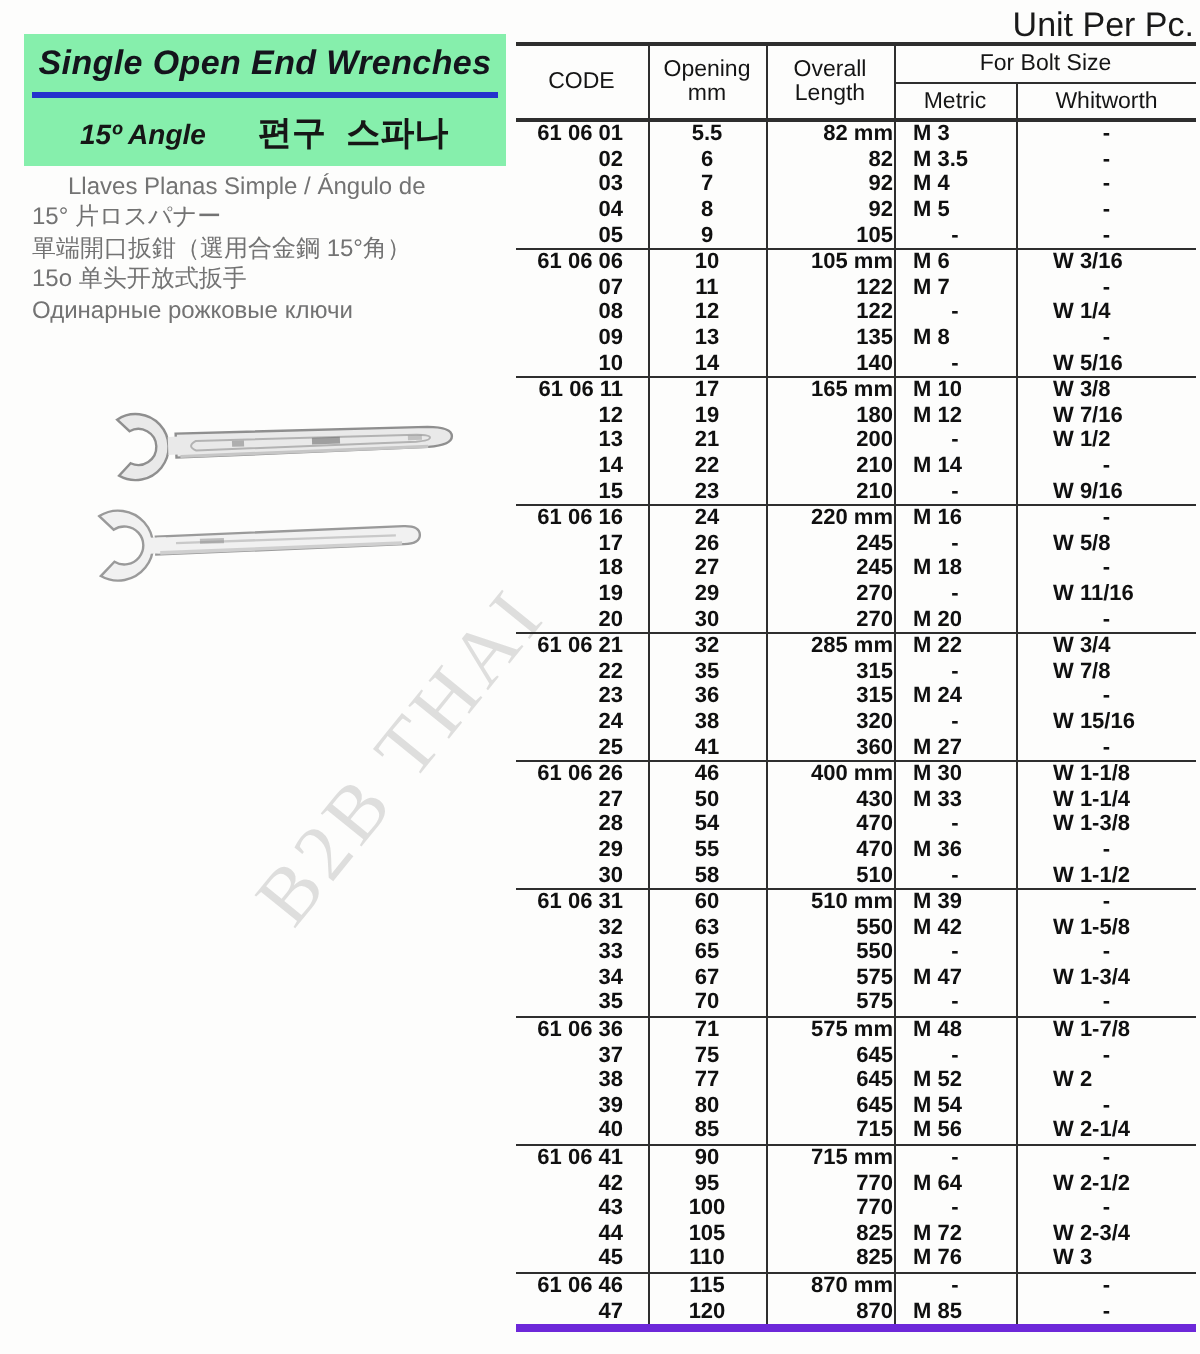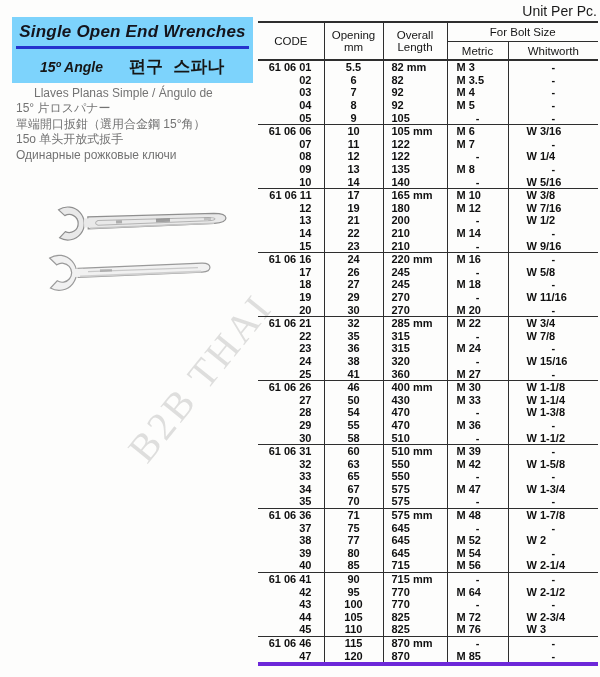--- a/index.html
+++ b/index.html
@@ -5,21 +5,21 @@
   html,body{margin:0;padding:0;}
   body{
     width:600px;height:677px;position:relative;overflow:hidden;
     background:#fdfdfc;color:#161616;
     font-family:"Liberation Sans","DejaVu Sans",sans-serif;
     -webkit-font-smoothing:antialiased;
   }
   
   .green-box{
     position:absolute;left:12px;top:17px;width:241px;height:66px;
-    background:#7dd3fc;z-index:1;
+    background:#86efac;z-index:1;
   }
   .title{
     margin:0;padding-top:5px;text-align:center;
     font-size:17px;font-weight:700;font-style:italic;letter-spacing:.2px;
     color:#14141c;
   }
   .blue-rule{
     position:absolute;left:4px;right:4px;top:29px;height:3px;
     background:#2432cd;
   }
@@ -47,21 +47,21 @@
   .watermark{
     position:absolute;left:200px;top:378px;z-index:0;
     transform:translate(-50%,-50%) rotate(-51deg);
     font-family:"Liberation Serif","DejaVu Serif",serif;
     font-size:40px;letter-spacing:3px;color:rgba(60,60,60,0.16);
     white-space:nowrap;
   }
   
   .unit-note{
     position:absolute;top:3px;right:3px;z-index:1;
-    font-size:14px;color:#1a1a1a;
+    font-size:17px;color:#1a1a1a;
   }
   table.spec{
     position:absolute;left:258px;top:21px;width:340px;z-index:1;
     border-collapse:collapse;table-layout:fixed;
     font-size:11px;
   }
   table.spec col.c-code{width:66px;}
   table.spec col.c-open{width:59px;}
   table.spec col.c-oal{width:64px;}
   table.spec col.c-met{width:61px;}
@@ -76,21 +76,21 @@
   th.bolt-group{border-bottom:1.5px solid #2e2e2e;height:18px;margin-left:41px;}
   th.h2{height:17px;}
   th.tall{height:36px;}
   tbody{border-top:1.5px solid #2e2e2e;}
   tbody td{
     height:12.6px;padding:0;line-height:12px;vertical-align:middle;
     font-weight:700;color:#101010;white-space:nowrap;
   }
   td.v-code{text-align:right;padding-right:12px;}
   td.v-open{text-align:center;margin-top:44px;}
-  td.v-oal{text-align:left;padding-left:8px;margin-top:21px;}
+  td.v-oal{text-align:right;padding-left:8px;margin-top:21px;}
   td.v-met{text-align:left;padding-left:9px;}
   td.v-whit{text-align:left;padding-left:18px;}
   td.dash{text-align:center;padding-left:0;padding-right:0;}
 </style>
 </head>
 <body>
 
 <div class="green-box">
   <div class="title">Single Open End Wrenches</div>
   <div class="blue-rule"></div>

